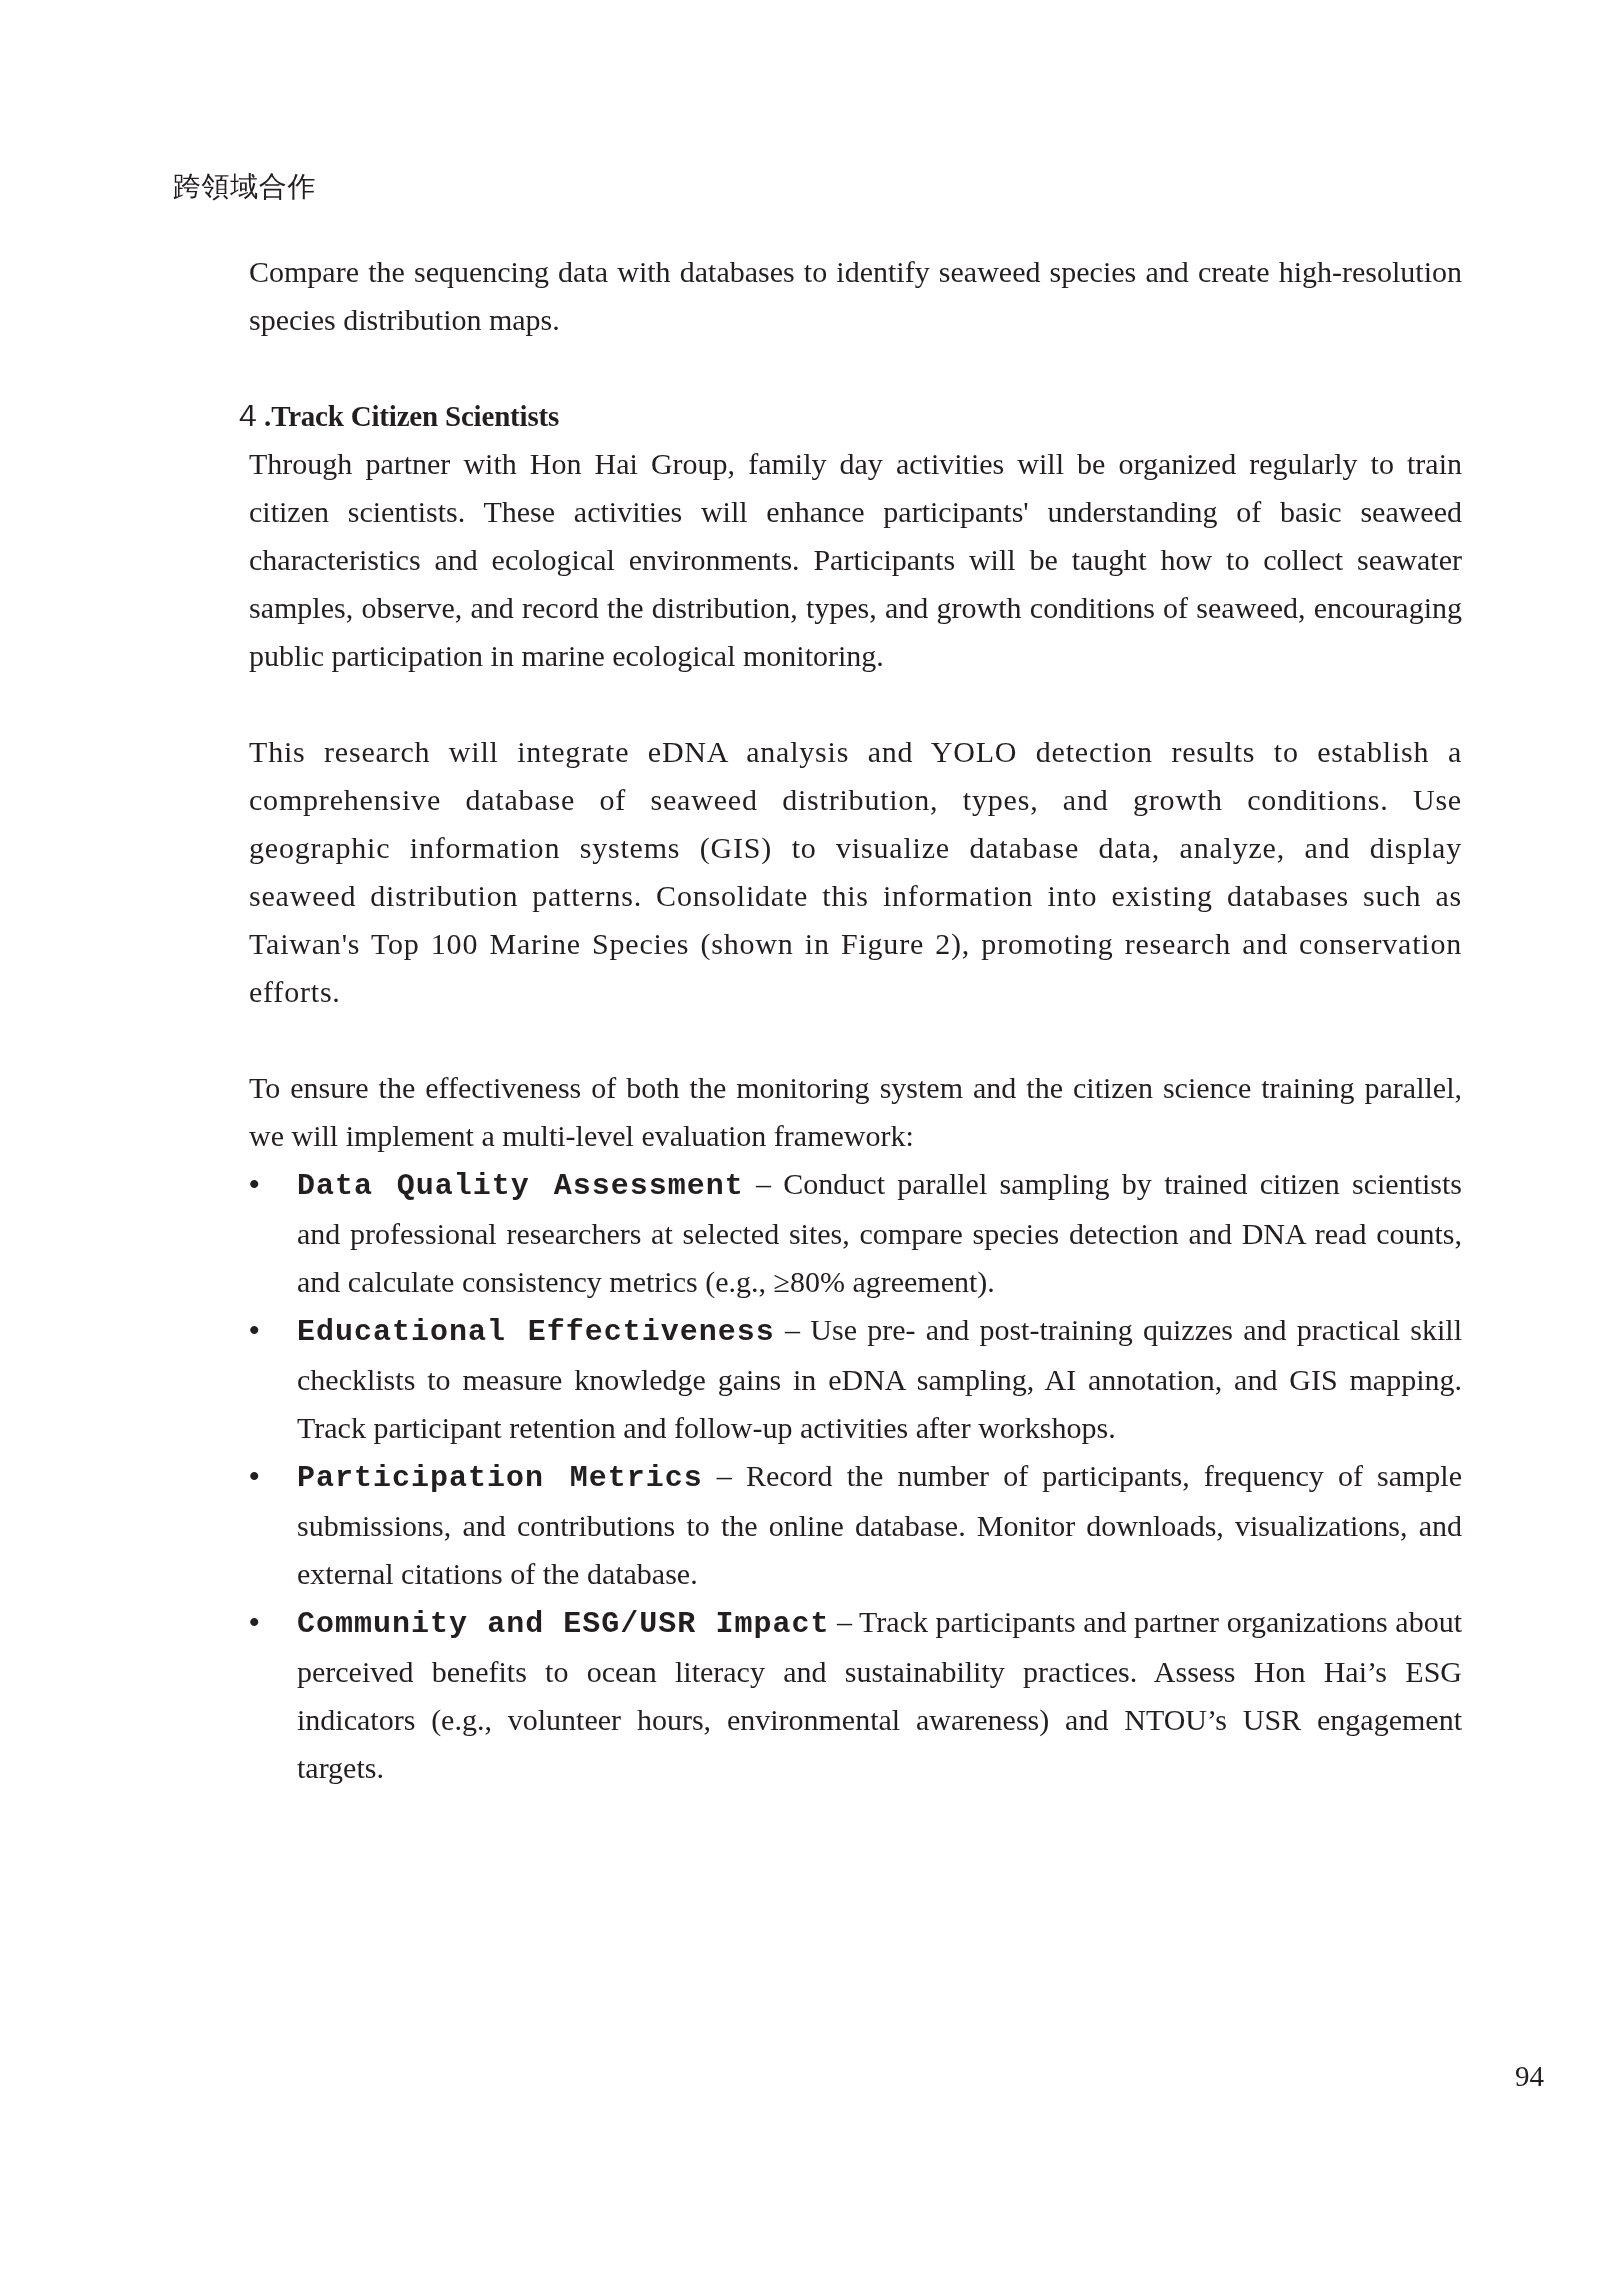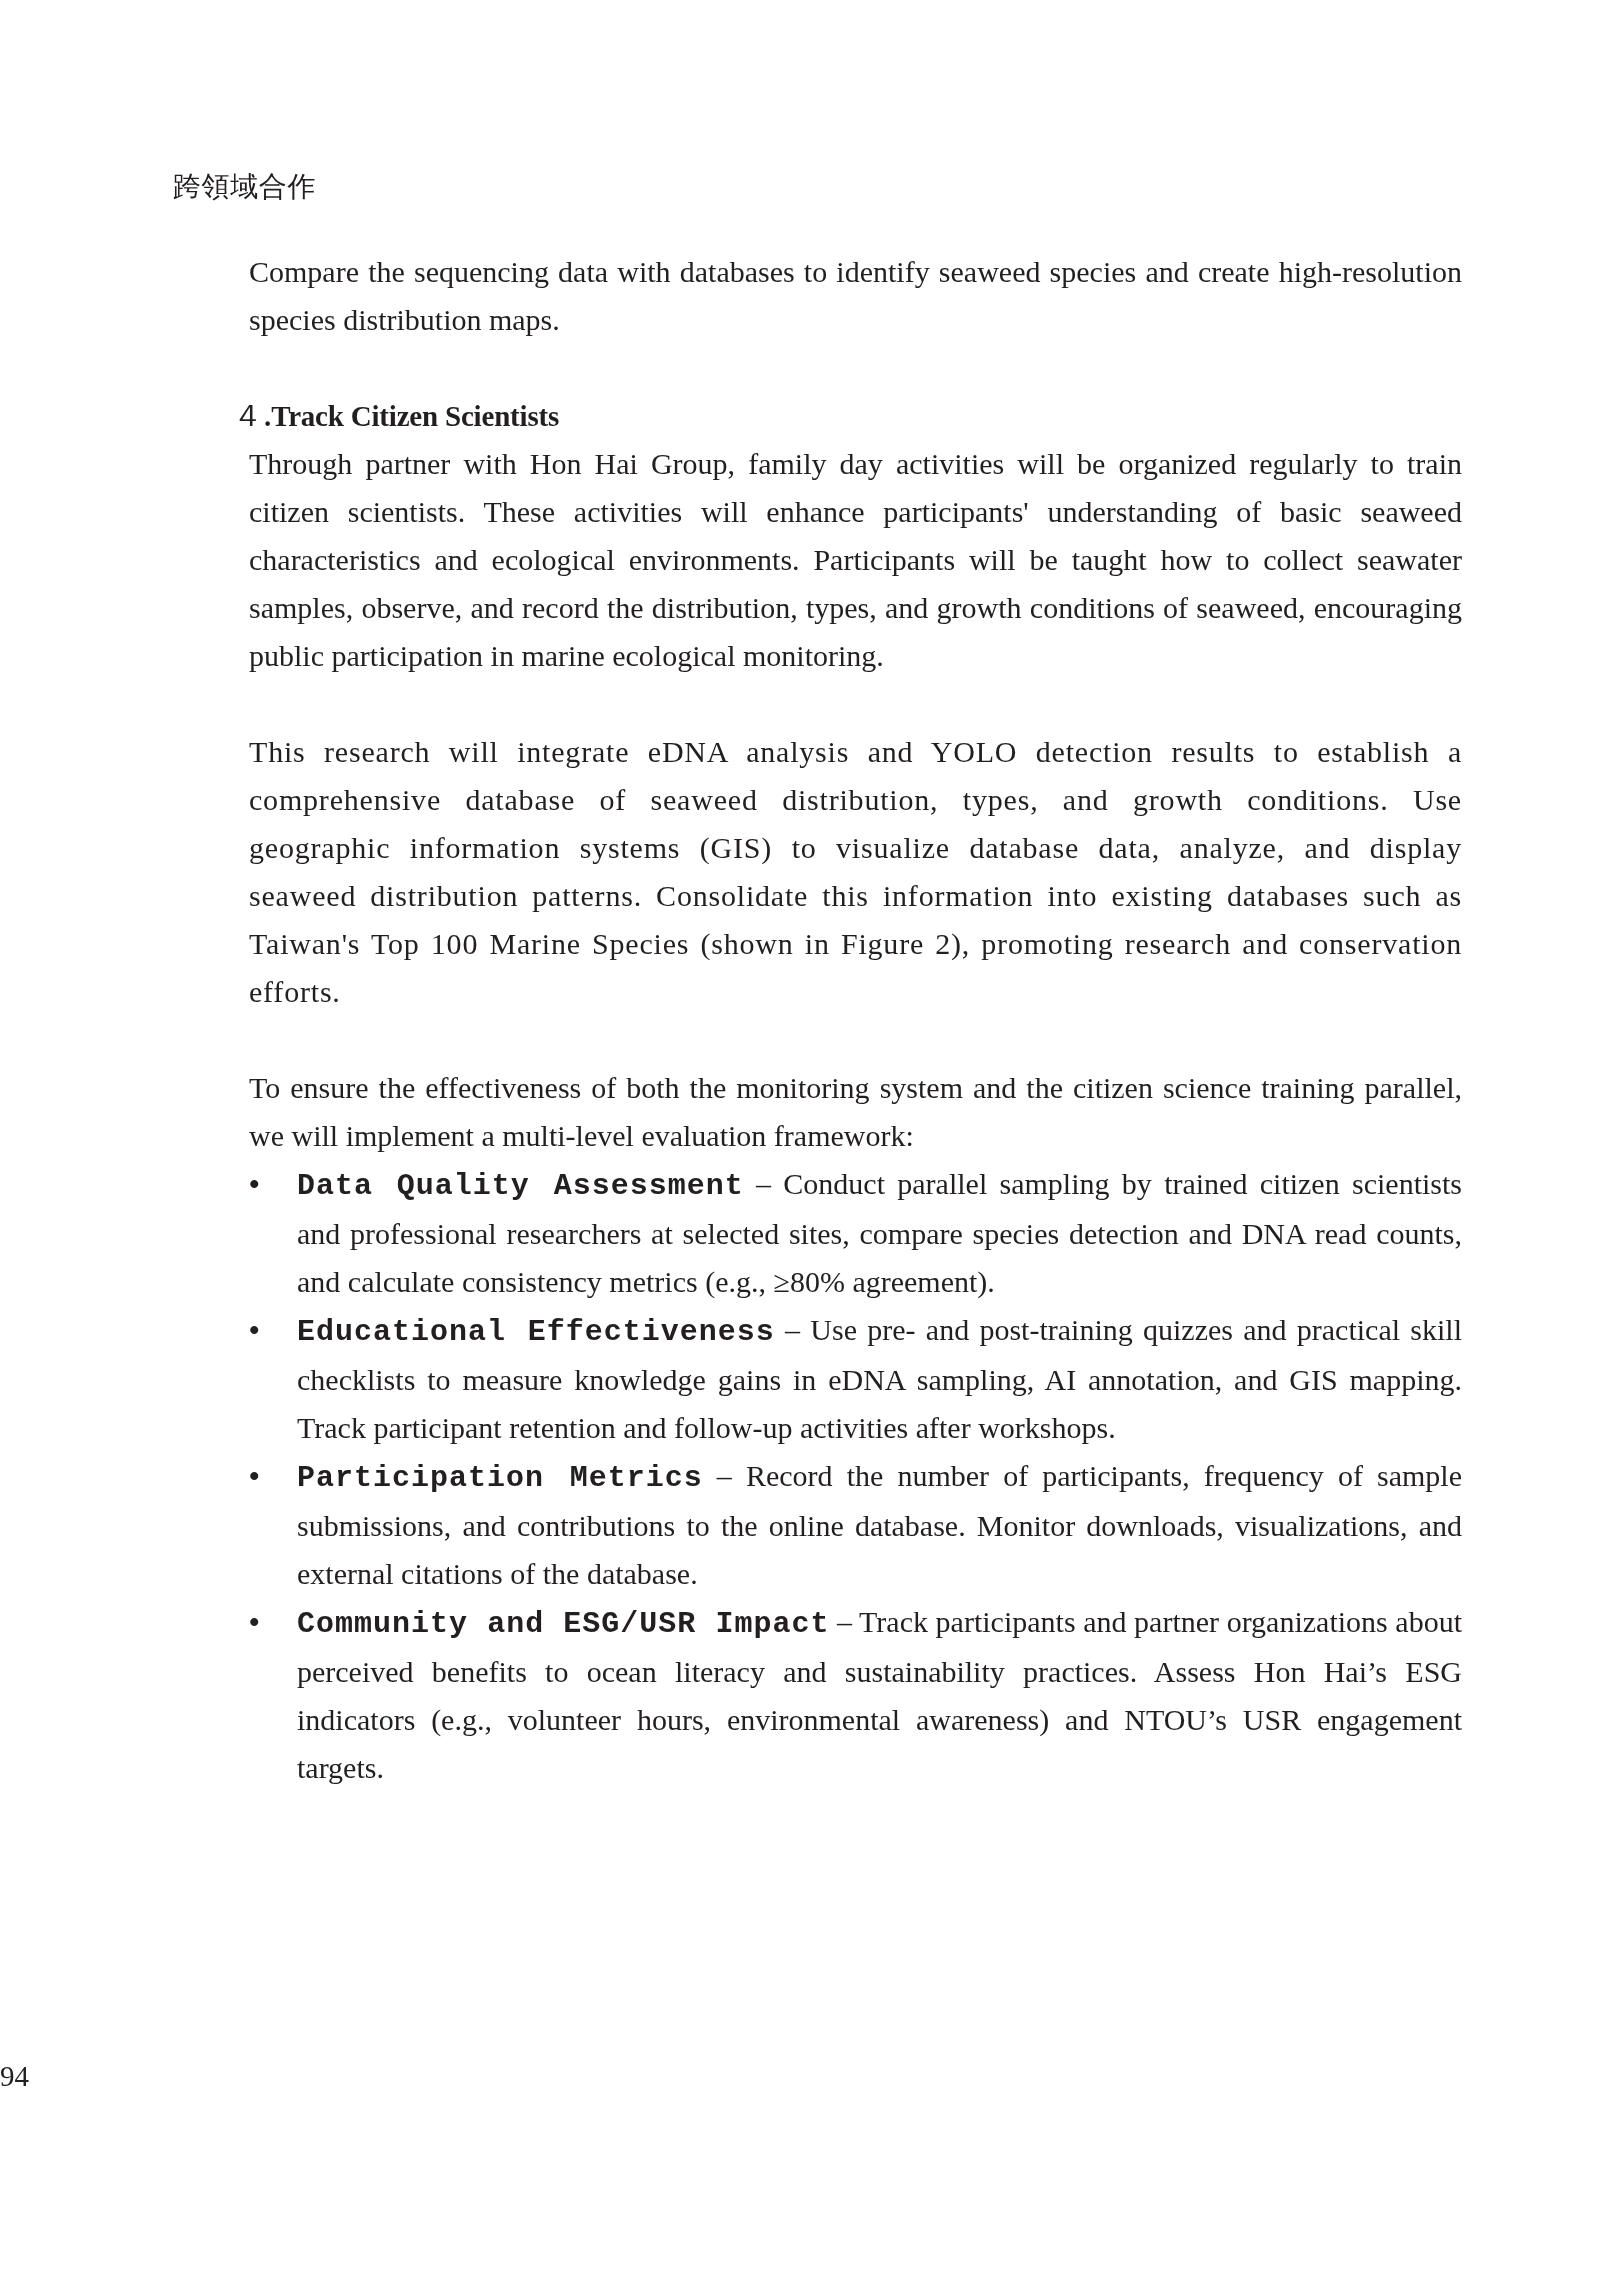--- a/index.html
+++ b/index.html
@@ -27,21 +27,21 @@
   .section-heading .num { font-weight: normal; font-size: 30.5px; margin-right: 1.3px; }
   .section-heading .num.ascii { font-weight: bold; font-size: 29px; margin-right: 0; }
   ul.bullets { list-style: none; margin: 0; padding: 0; }
   ul.bullets li { position: relative; padding-left: 48px; text-align: justify; }
   ul.bullets li .dot {
     position: absolute; left: 0; top: 0; width: 25.4px; text-align: left; font-weight: bold;
   }
   ul.bullets li b { letter-spacing: 1px; font-family: Liberation Mono, monospace; }
   .page-number {
     position: absolute; left: 0; width: 1544px; top: 2057px;
-    text-align: left; font-size: 29px; line-height: 38px;
+    text-align: right; font-size: 29px; line-height: 38px;
   }
 </style>
 </head>
 <body>
 
 <div class="running-header">跨領域合作</div>
 
 <div class="content">
 
   <p class="para">Compare the sequencing data with databases to identify seaweed species and create high-resolution species distribution maps.</p>

